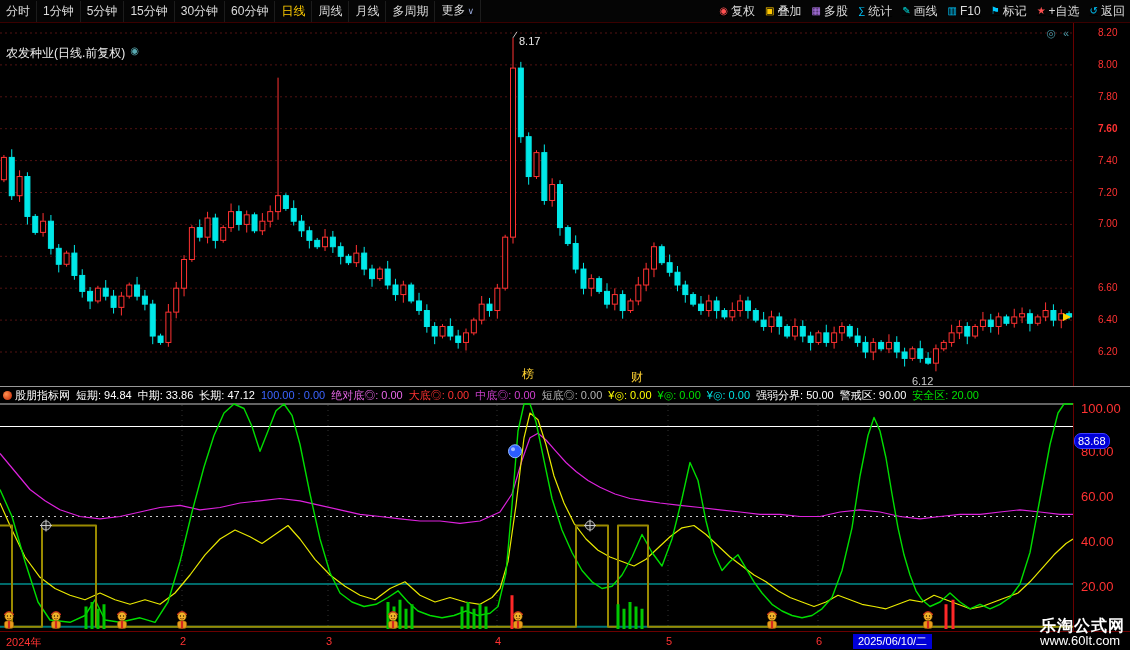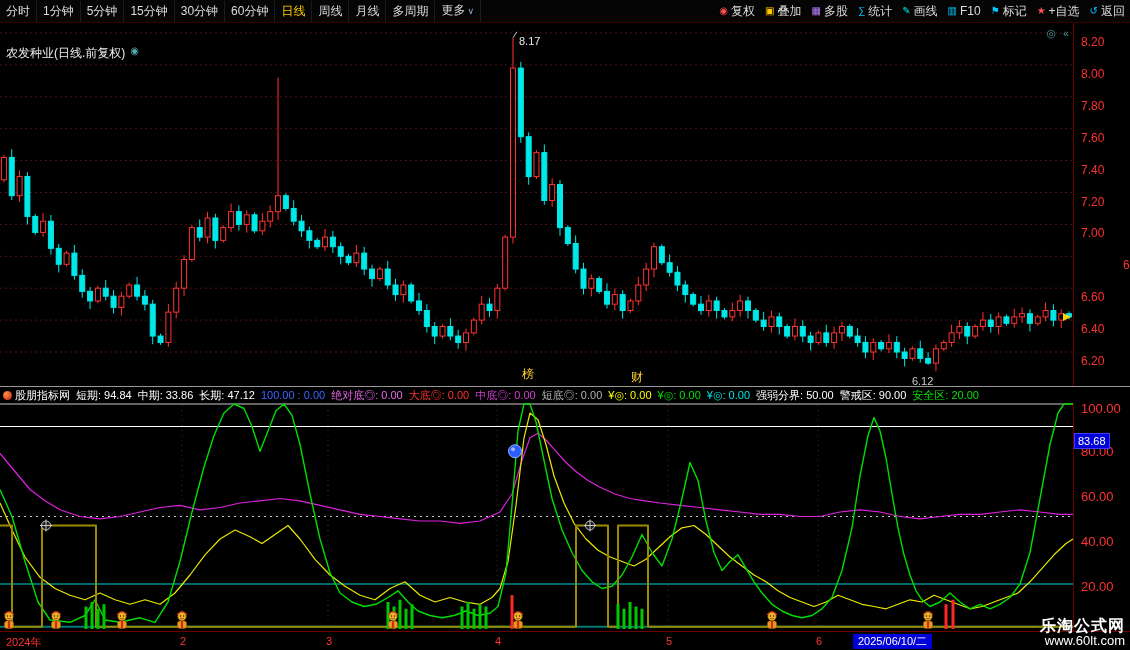--- a/index.html
+++ b/index.html
@@ -13,41 +13,41 @@
   .menu-item.active{color:#ffcc00;}
   .menu-chevron{font-size:9px;color:#9ad;margin-left:2px;}
   .rmenu-item{color:#dcdcdc;font-size:12px;padding:0 5px;display:inline-flex;align-items:center;gap:3px;white-space:nowrap;}
   .rmenu-icon{font-size:10px;line-height:1;}
   
   .main-chart{position:absolute;left:0;top:22px;width:1073px;height:364px;}
   .chart-title{position:absolute;left:6px;top:4px;color:#eeeeee;font-size:12px;z-index:6;display:flex;gap:5px;margin-top:19px;}
   .title-dd{color:#58a8b0;font-size:10px;}
   .chart-corner{position:absolute;right:4px;top:5px;color:#4a9aa8;font-size:11px;display:flex;gap:7px;z-index:6;}
   .price-axis{position:absolute;left:1074px;top:22px;width:56px;height:364px;}
-  .price-tick{position:absolute;left:7px;color:#ff3232;font-size:12px;margin-top:8px;}
+  .price-tick{position:absolute;left:24px;color:#ff3232;font-size:10px;}
   .right-vline{position:absolute;left:1073px;top:22px;height:628px;width:1px;background:#6a0000;z-index:5;}
   .news-badge{position:absolute;color:#ffd232;font-size:12px;z-index:7;}
   
   .ind-header{position:absolute;top:386px;left:0;width:1130px;height:17px;background:#000;
               border-top:1px solid #989898;display:flex;align-items:center;white-space:nowrap;overflow:hidden;padding-left:3px;box-sizing:border-box;z-index:8;}
   .hitem{font-size:11px;margin-right:6px;}
   .logo-dot{display:inline-block;width:9px;height:9px;border-radius:50%;
             background:radial-gradient(circle at 35% 35%,#ff9050,#c02000);margin-right:3px;vertical-align:-1px;}
   
   .ind-panel{position:absolute;left:0;top:403px;width:1073px;height:228px;}
   .ind-axis{position:absolute;left:1074px;top:403px;width:56px;height:228px;}
   .ind-tick{position:absolute;left:7px;color:#ff3232;font-size:13px;}
   .ind-highlight{position:absolute;left:0px;background:#0000d8;color:#fff;font-size:11px;
                  padding:0 3px;line-height:14px;border:1px solid #3c3cff;z-index:9;}
   
   .date-axis{position:absolute;left:0;top:631px;width:1130px;height:19px;background:#000;border-top:1px solid #6a0000;z-index:10;}
   .date-label{position:absolute;top:3px;color:#ff3232;font-size:11px;white-space:nowrap;}
   .date-current{position:absolute;top:2px;background:#0000d8;color:#ffffff;font-size:11px;padding:0 5px;line-height:15px;white-space:nowrap;}
   
-  .watermark{position:absolute;right:5px;bottom:1px;text-align:right;color:#ffffff;z-index:30;line-height:1.12;}
+  .watermark{position:absolute;right:5px;bottom:1px;color:#ffffff;z-index:30;line-height:1.12;}
   .wm1{font-size:16px;font-weight:bold;letter-spacing:1px;}
   .wm2{font-size:13px;}
   svg text{font-family:"Liberation Sans",sans-serif;}
 </style>
 </head>
 <body>
 
 <div class="screen">
 
   <div class="topbar">
@@ -402,21 +402,21 @@
     </div>
     <div class="chart-corner">
         <span class="">◎</span>
         <span class="">«</span>
       </div>
   <span class="news-badge" style="left: 522px; top: 344px;">榜</span><span class="news-badge" style="left: 631px; top: 347px;">财</span></div>
   <div class="price-axis">
       <span class="price-tick" style="top: 5px;">8.20</span>
       <span class="price-tick" style="top: 36.9px;">8.00</span>
       <span class="price-tick" style="top: 68.8px;">7.80</span>
-      <span class="price-tick" style="top: 100.7px;">7.60</span>
+      <span class="price-tick" style="top: 100.7px; font-weight: bold;">7.60</span>
       <span class="price-tick" style="top: 132.6px;">7.40</span>
       <span class="price-tick" style="top: 164.5px;">7.20</span>
       <span class="price-tick" style="top: 196.4px;">7.00</span>
       <span class="price-tick" style="top: 228.3px; padding-left: 42px;">6.80</span>
       <span class="price-tick" style="top: 260.2px;">6.60</span>
       <span class="price-tick" style="top: 292.1px;">6.40</span>
       <span class="price-tick" style="top: 324px;">6.20</span>
     </div>
   <div class="right-vline"></div>
 
@@ -512,21 +512,21 @@
         <use href="#gold-figure" x="765" y="206" width="14" height="20"></use>
         <use href="#gold-figure" x="921" y="206" width="14" height="20"></use>
       </svg>
   </div>
   <div class="ind-axis">
       <span class="ind-tick" style="top: -2px;">100.00</span>
       <span class="ind-tick" style="top: 41px;">80.00</span>
       <span class="ind-tick" style="top: 86px;">60.00</span>
       <span class="ind-tick" style="top: 131px;">40.00</span>
       <span class="ind-tick" style="top: 176px;">20.00</span>
-      <span class="ind-highlight" style="top: 29.72px; background: rgb(0, 0, 216); color: rgb(255, 255, 255);">83.68</span>
+      <span class="ind-highlight" style="top: 29.72px; background: rgb(0, 0, 216); color: rgb(255, 255, 255); border-radius: 7px;">83.68</span>
     </div>
 
   <div class="date-axis">
       <span class="date-label" style="left: 6px;">2024年</span>
       <span class="date-label" style="left: 180px;">2</span>
       <span class="date-label" style="left: 326px;">3</span>
       <span class="date-label" style="left: 495px;">4</span>
       <span class="date-label" style="left: 666px;">5</span>
       <span class="date-label" style="left: 816px;">6</span>
       <span class="date-current" style="left: 853px;">2025/06/10/二</span>

